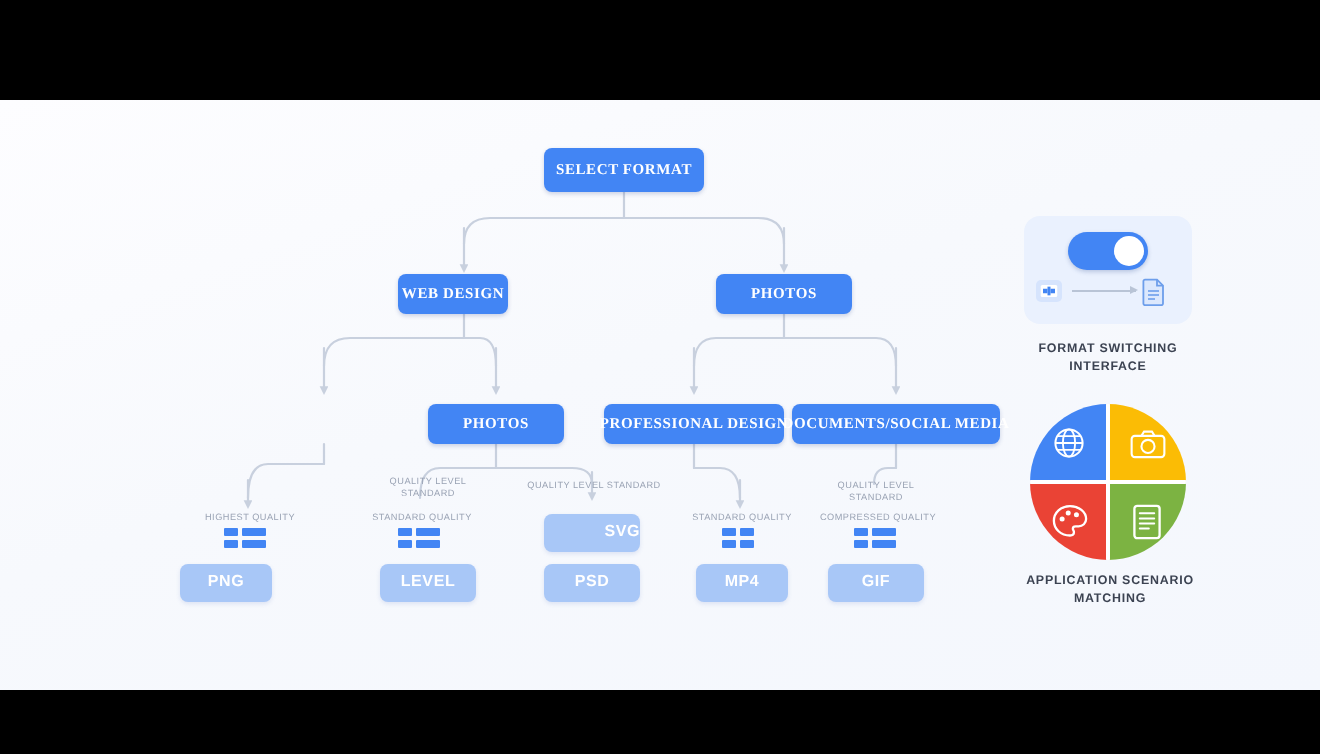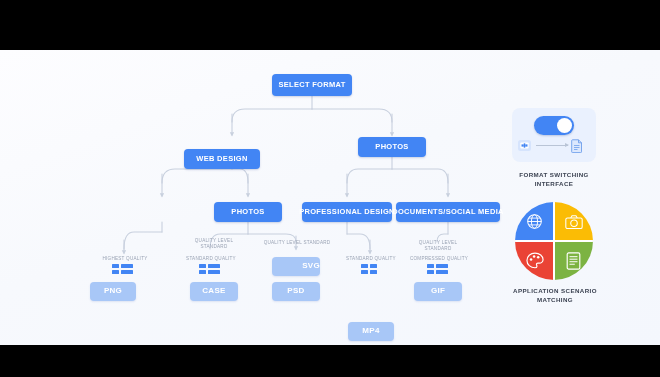--- a/index.html
+++ b/index.html
@@ -62,20 +62,21 @@
     letter-spacing: 0.3px;
     line-height: 1.05;
     white-space: nowrap;
   }
 
   .node.primary {
     background: #4285f4;
     box-shadow: 0 1px 2px rgba(40,70,140,.22);
     font-size: 7.5px;
     font-weight: bold;
+    font-family: Liberation Serif, serif;
   }
 
   .node.leaf {
     background: #a8c7f7;
     box-shadow: 0 1px 2px rgba(90,120,190,.16);
     font-size: 8px;
     font-weight: bold;
     color: #ffffff;
   }
 
@@ -238,21 +239,21 @@
 
         <path d="M448,172 L448,184"></path>
         <path d="M437,192 Q437,184 444,184 L448,184"></path>
       </g>
     </svg>
 
     <div class="node primary" style="left:272px; top:24px; width:80px; height:22px;">
       <span>SELECT FORMAT</span>
     </div>
 
-    <div class="node primary" style="left:184px; top:87px; width:76px; height:20px;margin-top:12px;">
+    <div class="node primary" style="left:199px; top:87px; width:55px; height:20px;">
       <span>WEB DESIGN</span>
     </div>
     <div class="node primary" style="left:358px; top:87px; width:68px; height:20px;">
       <span>PHOTOS</span>
     </div>
 
     <div class="node primary" style="left:214px; top:152px; width:68px; height:20px;">
       <span>PHOTOS</span>
     </div>
     <div class="node primary" style="left:396px; top:152px; width:104px; height:20px;">
@@ -295,29 +296,29 @@
       <i></i>
         <i></i>
         <i></i>
         <i></i>
     </div>
 
     <div class="node leaf" style="left:90px; top:232px; width:46px; height:19px;">
       <span>PNG</span>
     </div>
     <div class="node leaf" style="left:190px; top:232px; width:48px; height:19px;">
-      <span>CASE</span>
+      <span>LEVEL</span>
     </div>
     <div class="node leaf" style="left:272px; top:207px; width:48px; height:19px;justify-content:flex-end;">
       <span>SVG</span>
     </div>
     <div class="node leaf" style="left:272px; top:232px; width:48px; height:19px;text-align:center;">
       <span>PSD</span>
     </div>
-    <div class="node leaf" style="left:348px; top:232px; width:46px; height:19px;margin-top:40px;">
+    <div class="node leaf" style="left:348px; top:232px; width:46px; height:19px;">
       <span>MP4</span>
     </div>
     <div class="node leaf" style="left:414px; top:232px; width:48px; height:19px;">
       <span>GIF</span>
     </div>
 
     <div class="rail-card" style="left:512px; top:58px; width:84px; height:54px;"></div>
 
     <div class="toggle" style="left:534px; top:66px;">
       <span class="knob"></span>

